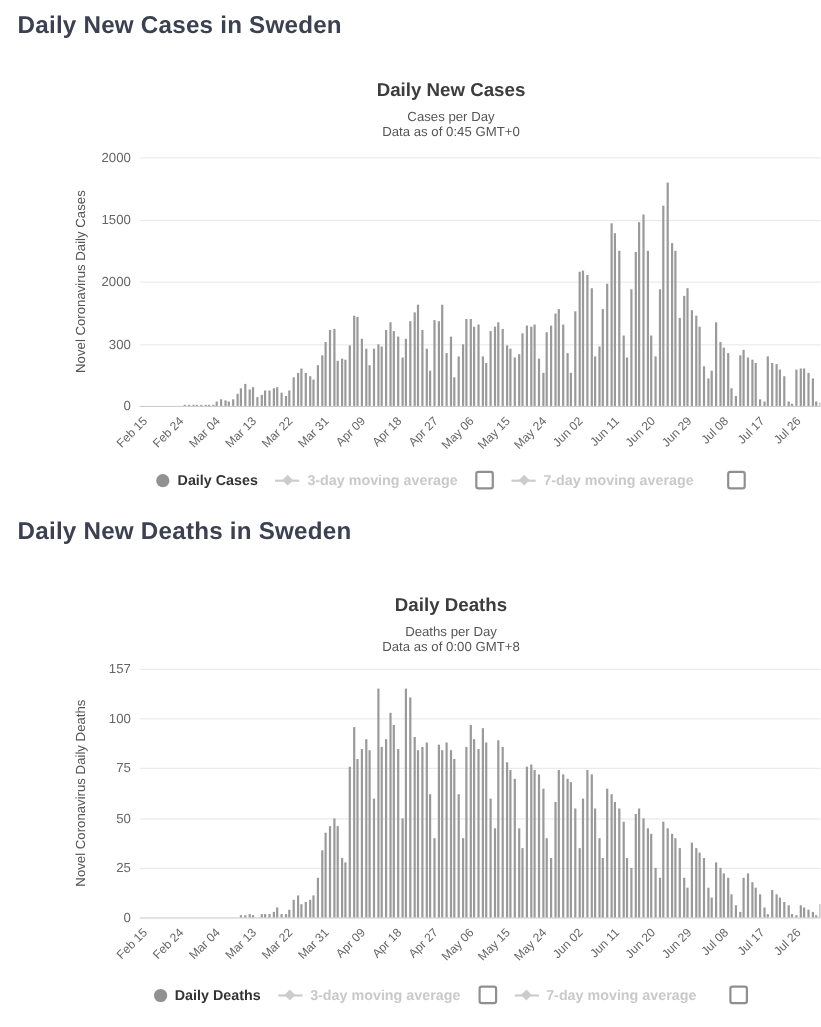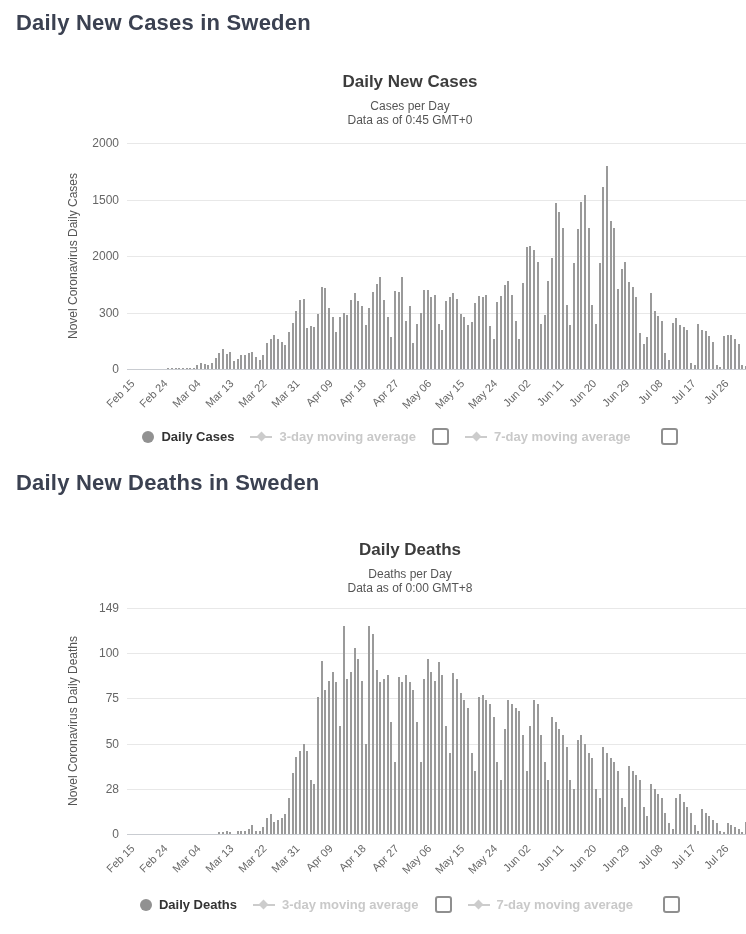--- a/index.html
+++ b/index.html
@@ -268,29 +268,29 @@
 
   <div class="chart" id="chart2" style="top:528px">
     <div class="c-title">Daily Deaths</div>
     <div class="c-sub1">Deaths per Day</div>
     <div class="c-sub2">Data as of 0:00 GMT+8</div>
     <div class="y-title" style="top:193px">Novel Coronavirus Daily Deaths</div>
     <div class="plot" style="top:80px">
         <div class="gridline zero" style="top: 226px;"></div>
         <div class="ytick" style="top: 219px;">0</div>
         <div class="gridline" style="top: 180.8px;"></div>
-        <div class="ytick" style="top: 173.8px;">28</div>
+        <div class="ytick" style="top: 173.8px;">25</div>
         <div class="gridline" style="top: 135.6px;"></div>
         <div class="ytick" style="top: 128.6px;">50</div>
         <div class="gridline" style="top: 90.4px;"></div>
         <div class="ytick" style="top: 83.4px;">75</div>
         <div class="gridline" style="top: 45.2px;"></div>
         <div class="ytick" style="top: 38.2px;">100</div>
         <div class="gridline" style="top: 0px;"></div>
-        <div class="ytick" style="top: -7px;">149</div>
+        <div class="ytick" style="top: -7px;">157</div>
         <div class="bars">
           <div class="bar" style="background: rgb(154, 154, 154); height: 0px;"></div>
           <div class="bar" style="background: rgb(154, 154, 154); height: 0px;"></div>
           <div class="bar" style="background: rgb(154, 154, 154); height: 0px;"></div>
           <div class="bar" style="background: rgb(154, 154, 154); height: 0px;"></div>
           <div class="bar" style="background: rgb(154, 154, 154); height: 0px;"></div>
           <div class="bar" style="background: rgb(154, 154, 154); height: 0px;"></div>
           <div class="bar" style="background: rgb(154, 154, 154); height: 0px;"></div>
           <div class="bar" style="background: rgb(154, 154, 154); height: 0px;"></div>
           <div class="bar" style="background: rgb(154, 154, 154); height: 0px;"></div>

